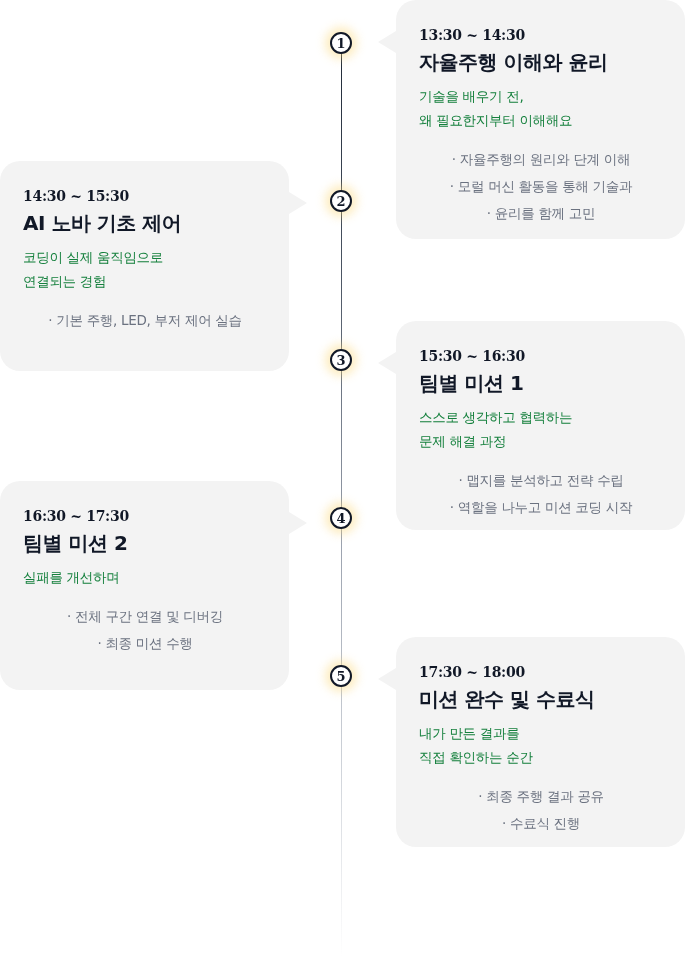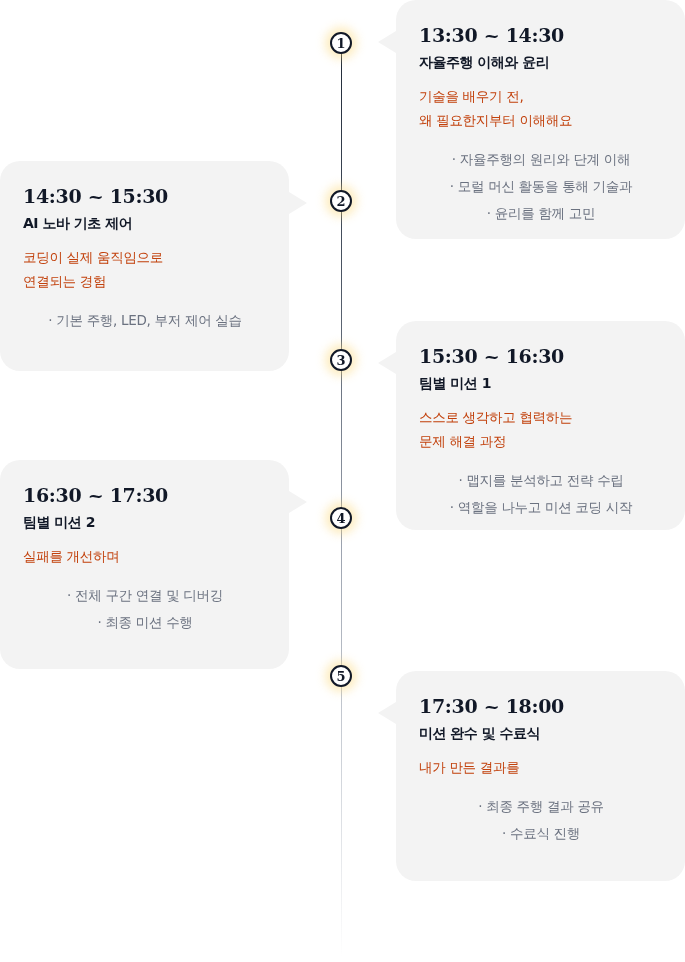--- a/index.html
+++ b/index.html
@@ -17,23 +17,23 @@
   }
   .card {
     position: absolute; background: #f3f3f3; border-radius: 20px; box-sizing: border-box;
     padding: 22px 22px 20px 23px;
   }
   .card.right { left: 396px; width: 289px; }
   .card.left { left: 0px; width: 289px; }
   .card .arrow { position: absolute; width: 0; height: 0; top: 31px; }
   .card.right .arrow { left: -18px; border-top: 11px solid transparent; border-bottom: 11px solid transparent; border-right: 18px solid #f3f3f3; }
   .card.left .arrow { right: -18px; border-top: 11px solid transparent; border-bottom: 11px solid transparent; border-left: 18px solid #f3f3f3; }
-  .time { font-family: "DejaVu Serif", serif; font-weight: bold; font-size: 19px; color: #111827; line-height: 26px; letter-spacing: -0.3px; }
-  .title { font-family: "DejaVu Sans", sans-serif; font-weight: bold; font-size: 14px; color: #111827; line-height: 28px; letter-spacing: -0.5px; }
-  .desc { margin-top: 8px; font-size: 13.5px; color: #c2410c; line-height: 24px; letter-spacing: -0.3px; }
+  .time { font-family: "DejaVu Serif", serif; font-weight: bold; font-size: 14px; color: #111827; line-height: 26px; letter-spacing: -0.3px; }
+  .title { font-family: "DejaVu Sans", sans-serif; font-weight: bold; font-size: 20px; color: #111827; line-height: 28px; letter-spacing: -0.5px; }
+  .desc { margin-top: 8px; font-size: 13.5px; color: #15803d; line-height: 24px; letter-spacing: -0.3px; }
   .bullets { margin-top: 14px; text-align: center; }
   .bullet { font-size: 13.5px; color: #6b7280; line-height: 27px; letter-spacing: -0.3px; }
 </style>
 </head>
 <body>
 
 <div>
   <div class="timeline-line"></div>
 
   <div class="marker" style="top:32px;">
@@ -87,38 +87,39 @@
     <div class="desc">
       <div>스스로 생각하고 협력하는</div>
       <div>문제 해결 과정</div>
     </div>
     <div class="bullets">
       <div class="bullet">· 맵지를 분석하고 전략 수립</div>
       <div class="bullet">· 역할을 나누고 미션 코딩 시작</div>
     </div>
   </div>
 
-  <div class="card left" style="top:460px; height:209px;">
+  <div class="card left" style="top:481px; height:209px;">
     <div class="arrow"></div>
     <div class="time">16:30 ~ 17:30</div>
     <div class="title">팀별 미션 2</div>
     <div class="desc">
       <div>실패를 개선하며</div>
     </div>
     <div class="bullets">
       <div class="bullet">· 전체 구간 연결 및 디버깅</div>
       <div class="bullet">· 최종 미션 수행</div>
     </div>
   </div>
 
-  <div class="card right" style="top:671px; height:210px;">
+  <div class="card right" style="top:637px; height:210px;">
     <div class="arrow"></div>
     <div class="time">17:30 ~ 18:00</div>
     <div class="title">미션 완수 및 수료식</div>
     <div class="desc">
       <div>내가 만든 결과를</div>
+      <div>직접 확인하는 순간</div>
     </div>
     <div class="bullets">
       <div class="bullet">· 최종 주행 결과 공유</div>
       <div class="bullet">· 수료식 진행</div>
     </div>
   </div>
 </div>
 
 </body></html>

